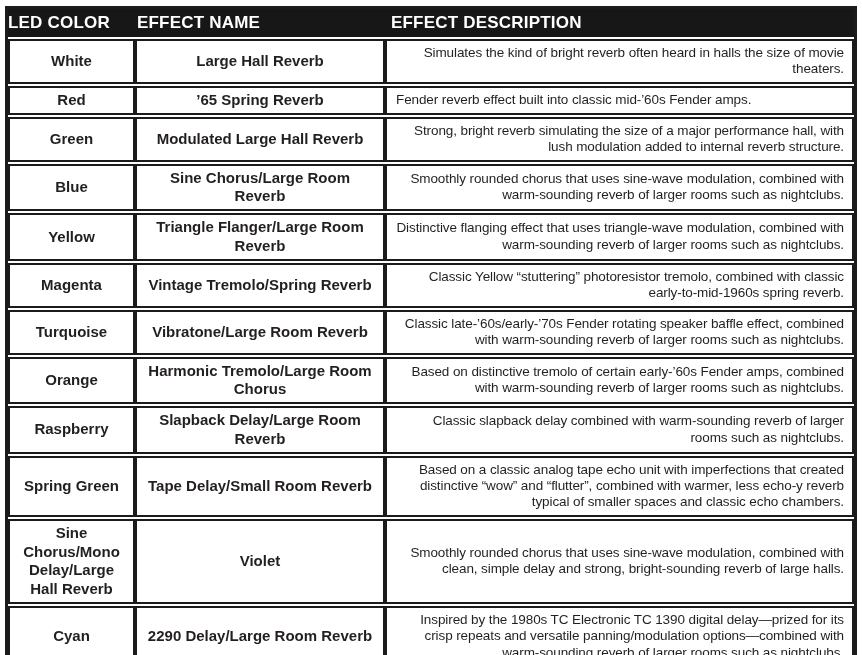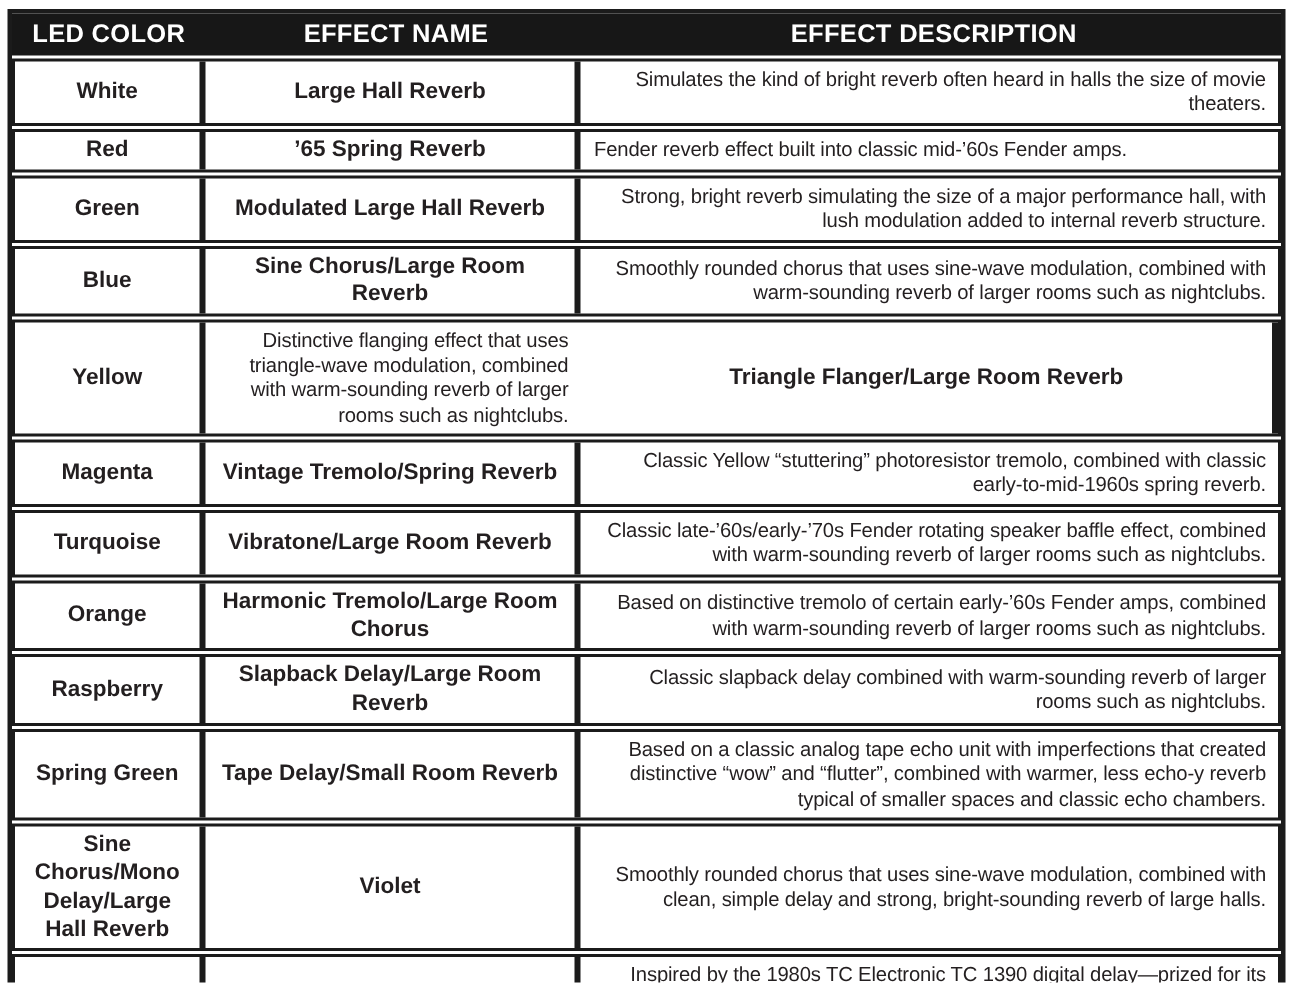--- a/index.html
+++ b/index.html
@@ -24,21 +24,20 @@
     grid-template-columns: 129px 254px 1fr;
     height: 28px;
     background: var(--header-bg, #171717);
     align-items: center;
   }
   .fx-header .hcell {
     color: var(--header-text, #ffffff);
     font-weight: 700;
     font-size: 17px;
     letter-spacing: 0.2px;
-    text-align: center;
     white-space: nowrap;
   }
   .fx-row {
     display: grid;
     grid-template-columns: 127px 250px 1fr;
     border: 2px solid var(--border, #1b1b1b);
     margin-top: 2px;
     background: var(--cell-bg, #ffffff);
   }
   .cell {
@@ -95,22 +94,22 @@
     </div>
 
     <div class="fx-row">
       <div class="cell c1">Blue</div>
       <div class="cell c2">Sine Chorus/Large Room Reverb</div>
       <div class="cell c3">Smoothly rounded chorus that uses sine-wave modulation, combined with warm-sounding reverb of larger rooms such as nightclubs.</div>
     </div>
 
     <div class="fx-row">
       <div class="cell c1">Yellow</div>
+      <div class="cell c2">Triangle Flanger/Large Room Reverb</div>
       <div class="cell c3">Distinctive flanging effect that uses triangle-wave modulation, combined with warm-sounding reverb of larger rooms such as nightclubs.</div>
-      <div class="cell c2">Triangle Flanger/Large Room Reverb</div>
     </div>
 
     <div class="fx-row">
       <div class="cell c1">Magenta</div>
       <div class="cell c2">Vintage Tremolo/Spring Reverb</div>
       <div class="cell c3">Classic Yellow “stuttering” photoresistor tremolo, combined with classic early-to-mid-1960s spring reverb.</div>
     </div>
 
     <div class="fx-row">
       <div class="cell c1">Turquoise</div>

